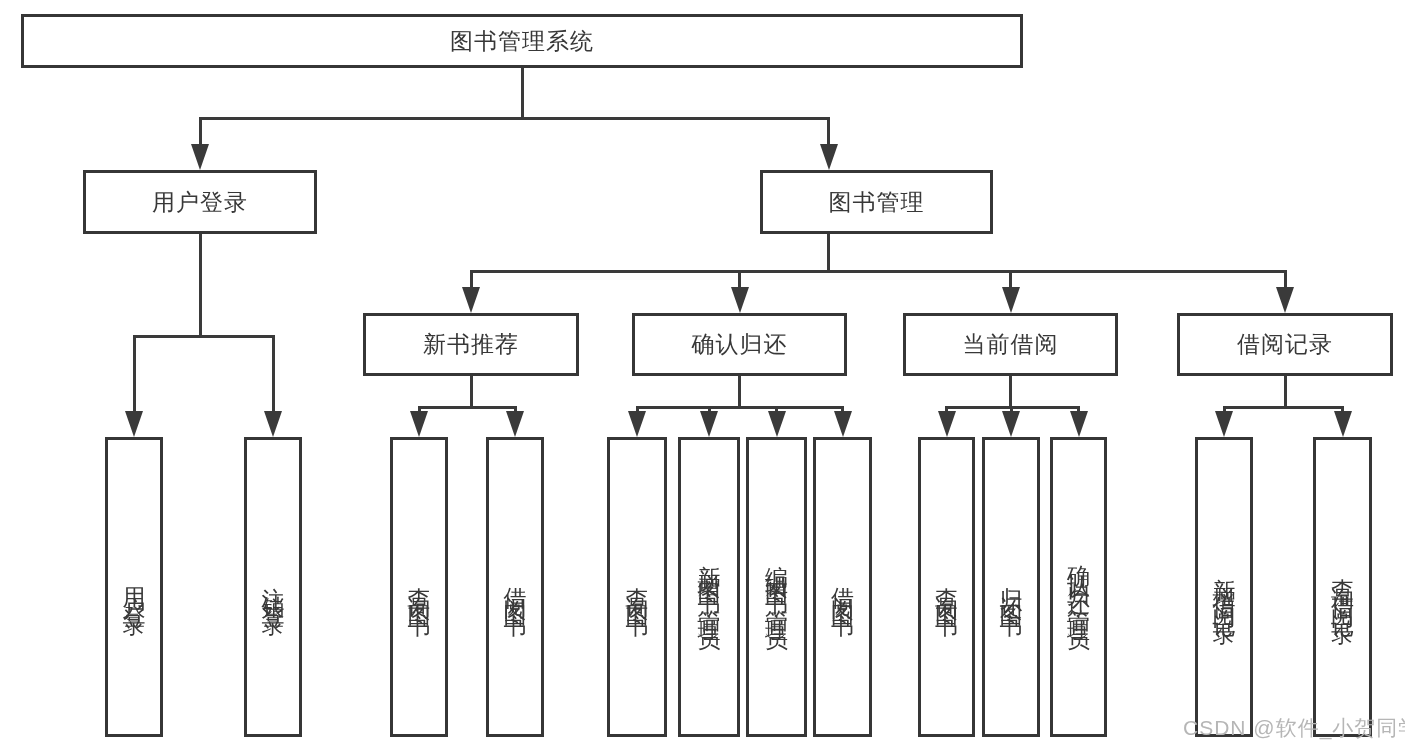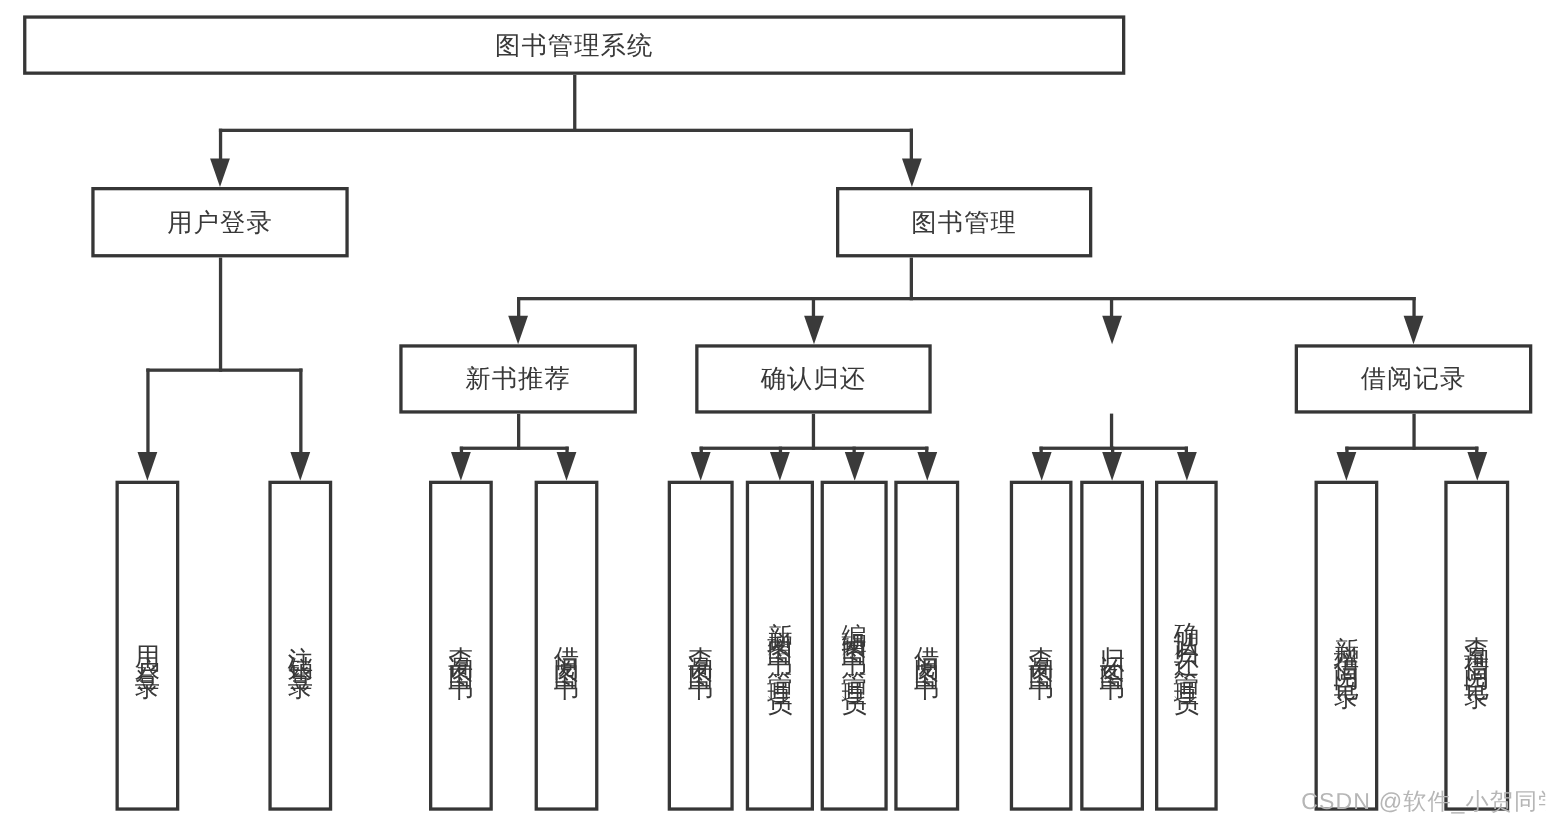--- a/index.html
+++ b/index.html
@@ -126,20 +126,23 @@
     </div>
     <div class="node h" style="left: 712px; top: 170px; width: 233px; height: 64px; margin-left: 48px;">
       <span class="label">图书管理</span>
     </div>
     <div class="node h" style="left: 363px; top: 313px; width: 216px; height: 63px; text-align: right;">
       <span class="label">新书推荐</span>
     </div>
     <div class="node h" style="left: 632px; top: 313px; width: 215px; height: 63px;">
       <span class="label">确认归还</span>
     </div>
+    <div class="node h" style="left: 903px; top: 313px; width: 215px; height: 63px;">
+      <span class="label">当前借阅</span>
+    </div>
     <div class="node h" style="left: 1177px; top: 313px; width: 216px; height: 63px;">
       <span class="label">借阅记录</span>
     </div>
     <div class="node v" style="left: 105px; top: 437px; width: 58px; height: 300px;">
       <span class="label">用户登录</span>
     </div>
     <div class="node v" style="left: 244px; top: 437px; width: 58px; height: 300px;">
       <span class="label">注销登录</span>
     </div>
     <div class="node v" style="left: 390px; top: 437px; width: 58px; height: 300px;">

